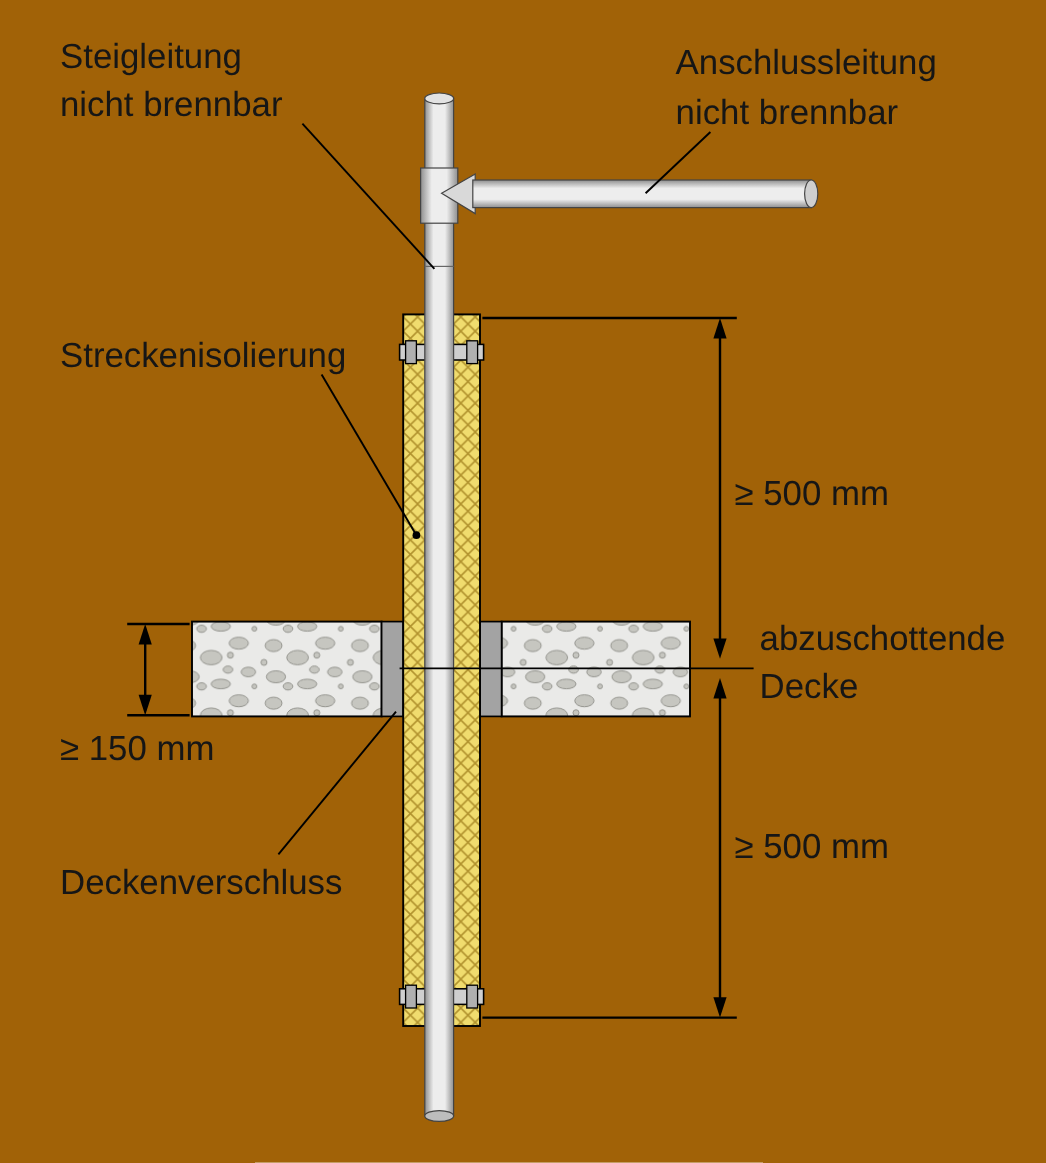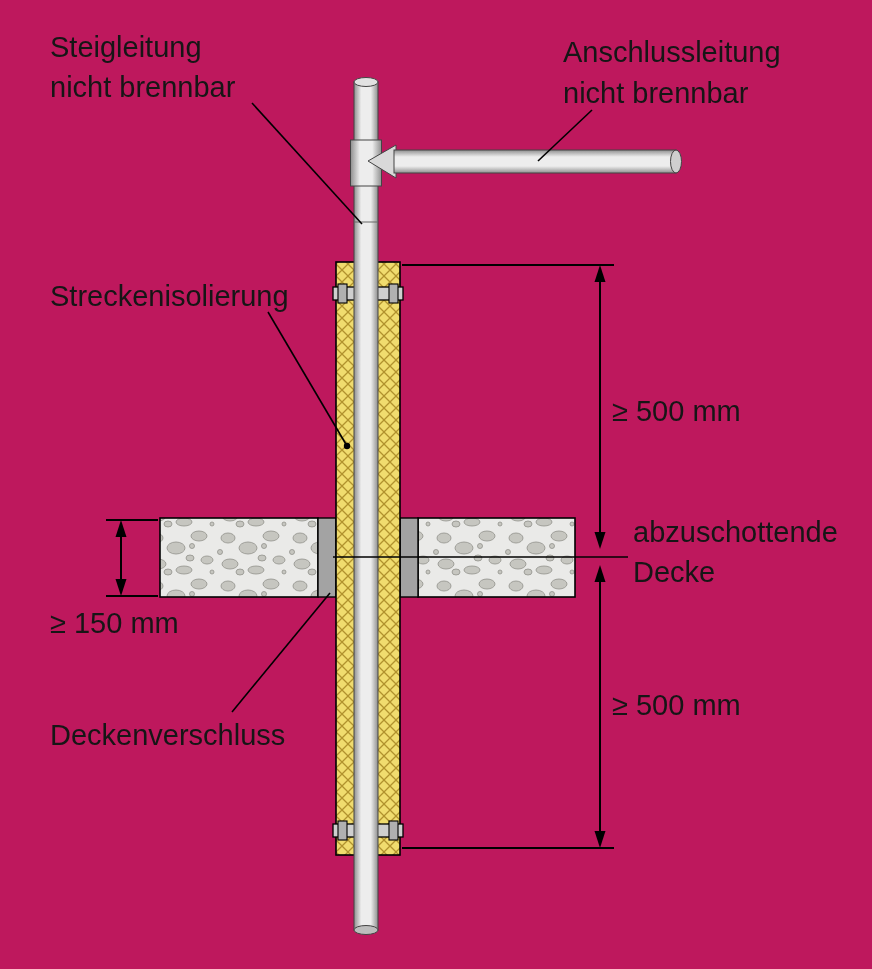--- a/index.html
+++ b/index.html
@@ -1,20 +1,20 @@
 <!DOCTYPE html>
 <html><head>
 <meta charset="utf-8">
 <style>
   html, body { margin: 0; padding: 0; background: #ffffff; }
   .stage {
     position: relative;
     width: 872px;
     height: 969px;
-    background: #be185d;
+    background: #a16207;
     font-family: "Liberation Sans", sans-serif;
   }
   svg { display: block; width: 872px; height: 969px; }
   text.label {
     font-family: "Liberation Sans", sans-serif;
     font-size: 29px;
     fill: #161616;
   }
 </style>
 </head>

